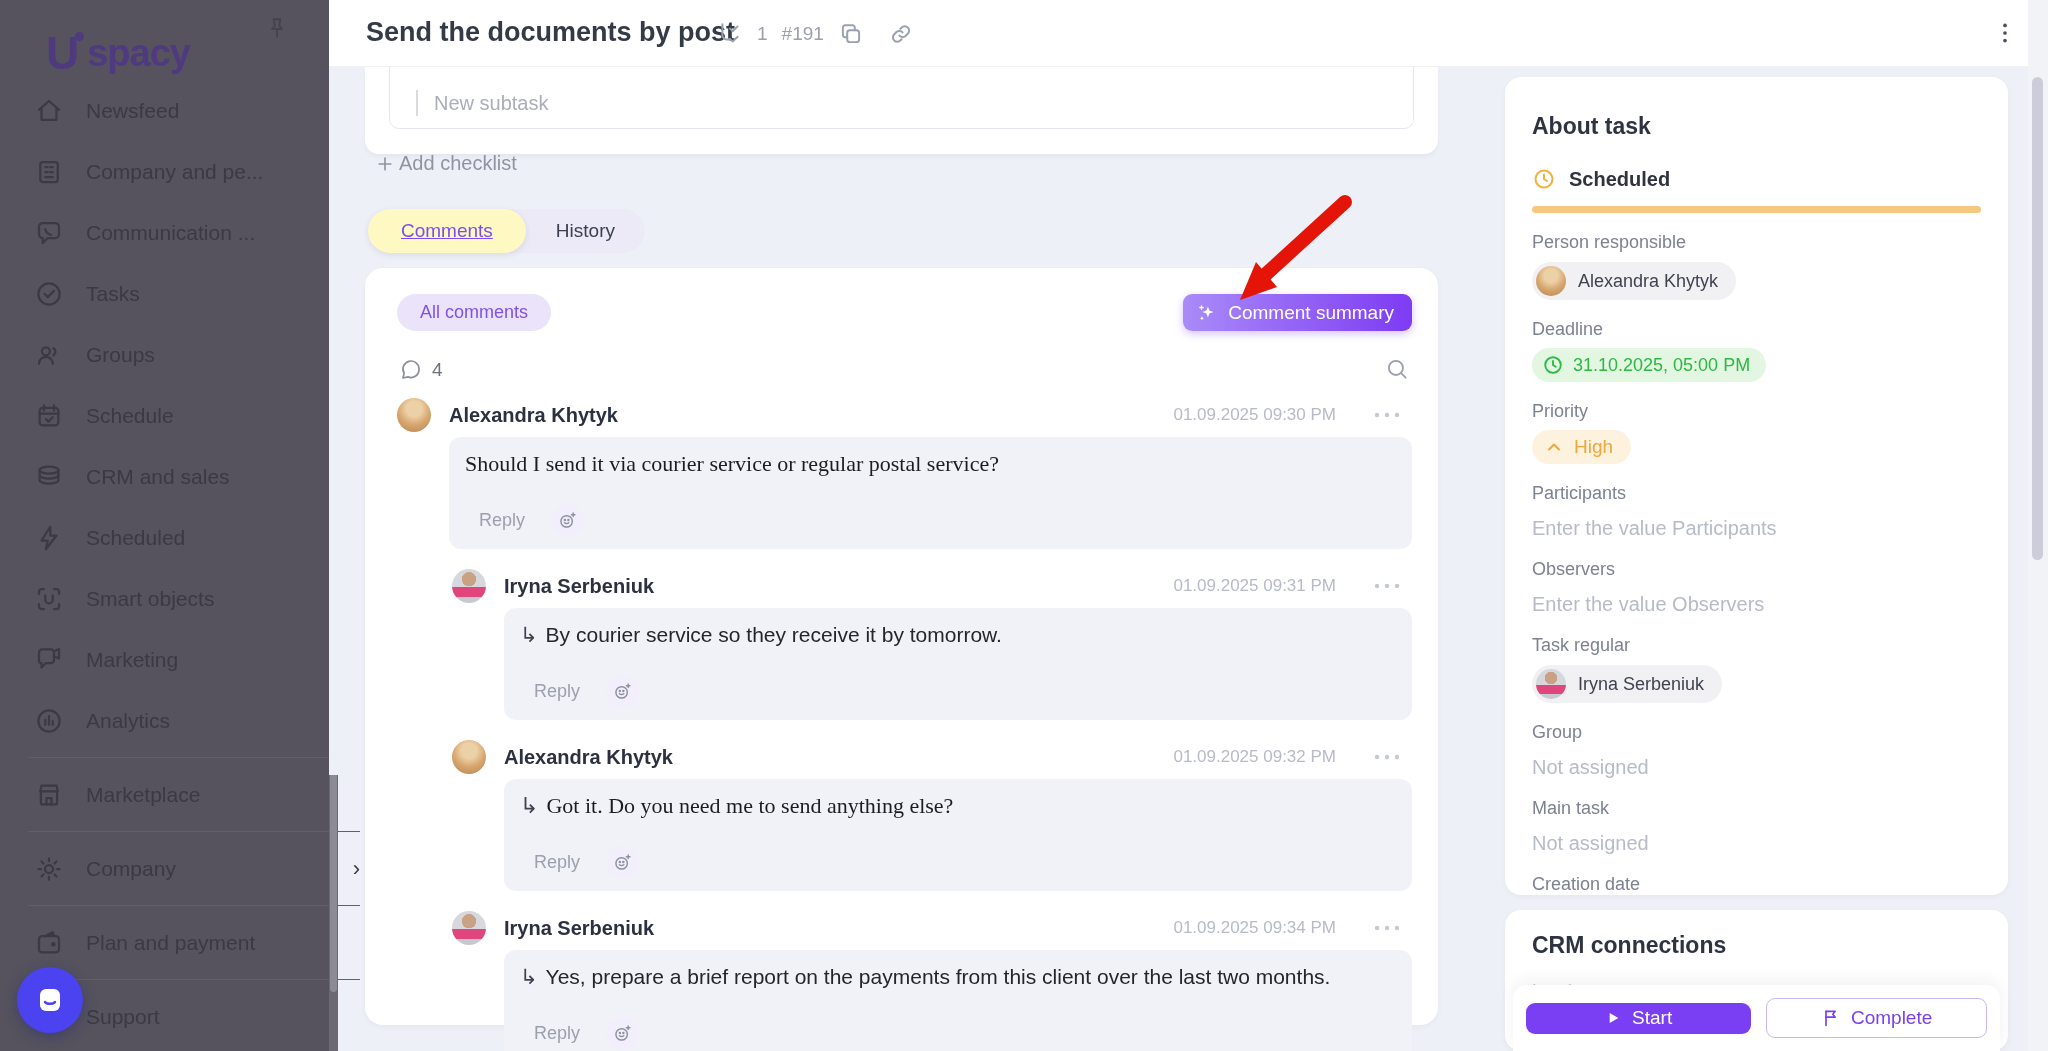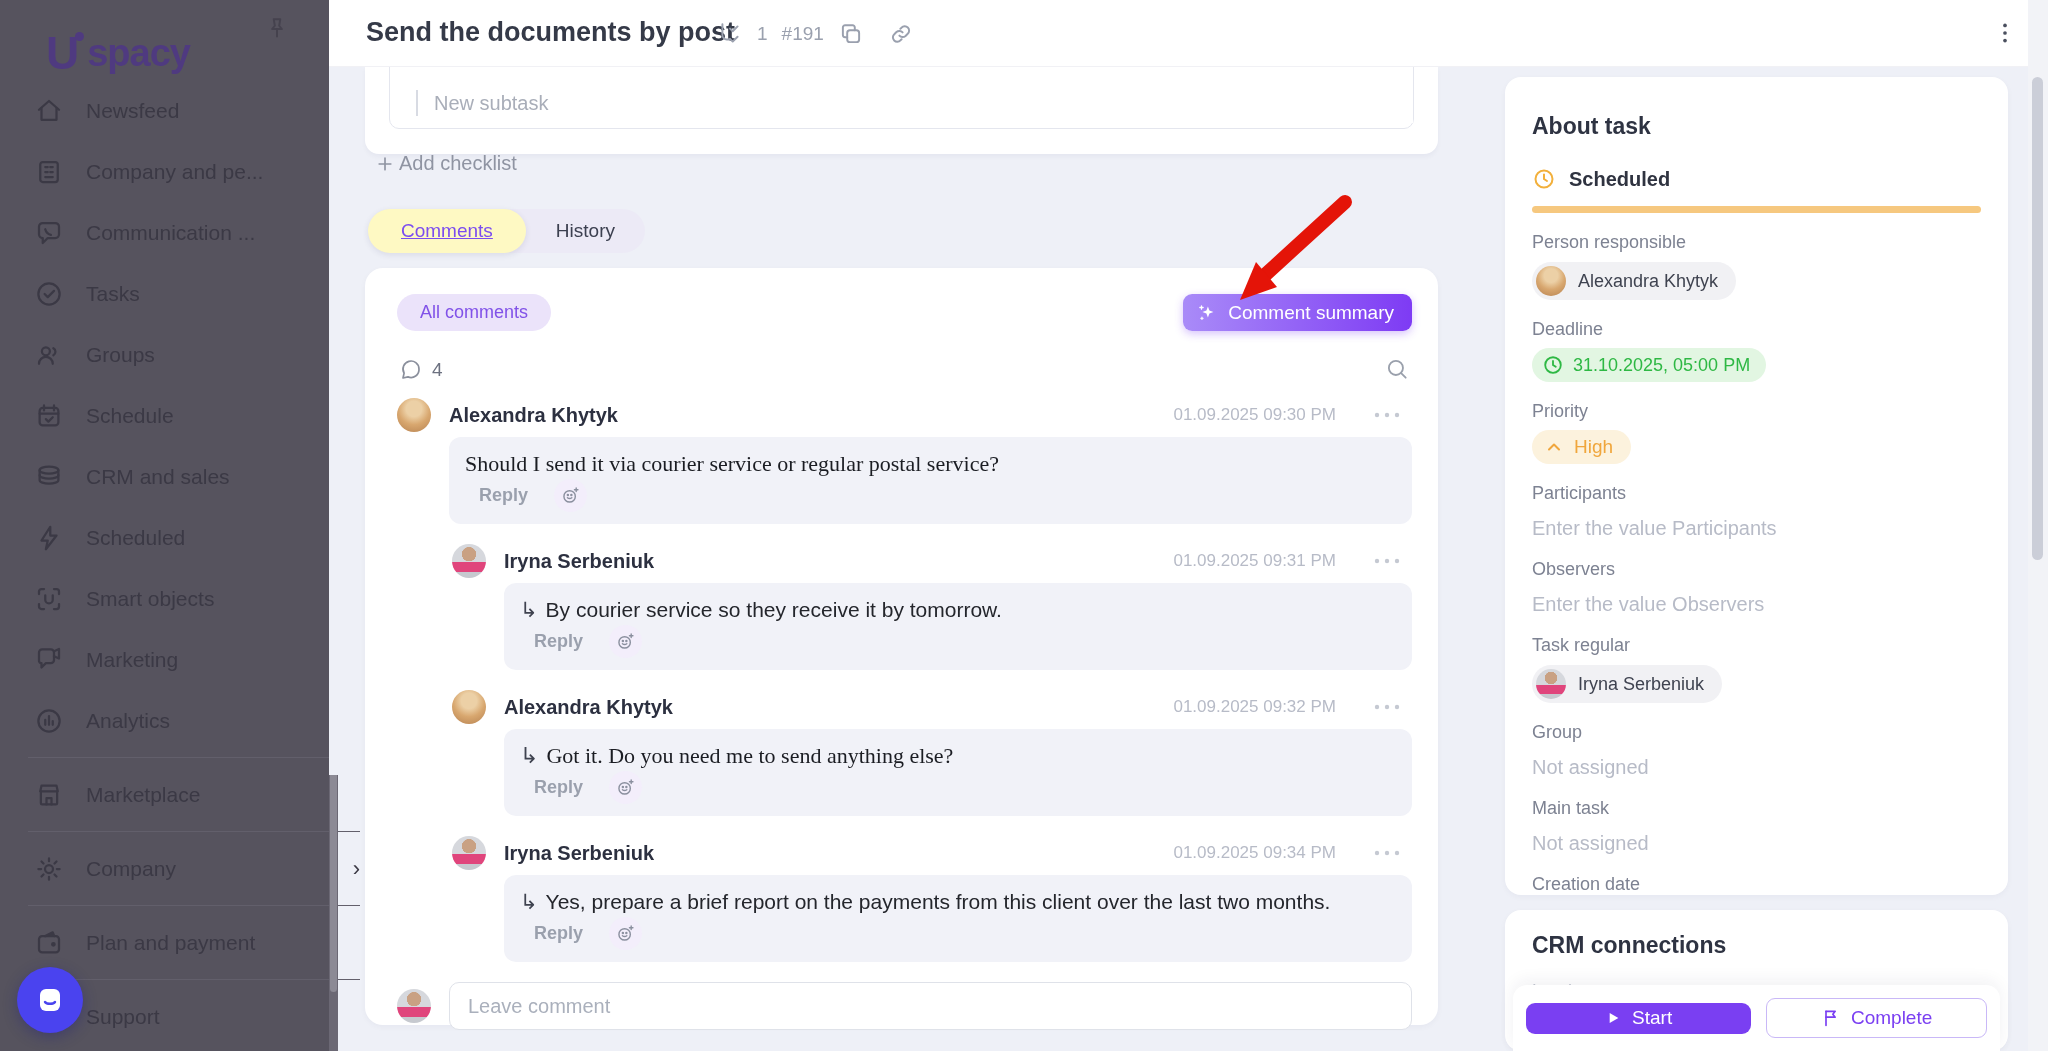--- a/index.html
+++ b/index.html
@@ -98,21 +98,21 @@
                      linear-gradient(180deg,#d6d8dd 0 52%, #e0457c 52% 82%, #c6c9cf 82%); }
   .c-head { position:relative; height:39px; }
   .c-name { font-size:20px; font-weight:600; color:#2c3040; line-height:34px; }
   .c-time { position:absolute; right:76px; top:7px; font-size:17px; color:#b7bbc7; }
   .c-dots { position:absolute; right:10px; top:7px; width:30px; height:20px; color:#c5c9d2; cursor:pointer; }
   .c-bubble { background:#f1f2f8; border-radius:12px; padding:13px 20px 12px 16px; margin-bottom:20px; }
   .c-text { font-size:22px; color:#1b1d23; line-height:28px; }
   .c-text.serif { font-family:"Liberation Serif", serif; }
   .c-text.sans { font-family:"Liberation Sans", sans-serif; font-size:21px; color:#24262c; }
   .r-arrow { color:#3f4350; margin-right:8px; font-family:"Liberation Sans", sans-serif; }
-  .c-actions { display:flex; align-items:center; gap:26px; margin-top:1px; padding-left:14px; height:33px;font-weight:bold; }
+  .c-actions { display:flex; align-items:center; gap:26px; margin-top:26px; padding-left:14px; height:33px; }
   .reply-link { font-size:18px; color:#9aa0ad; cursor:pointer; }
   .emoji-chip { width:33px; height:33px; border-radius:50%; background:#f3eefb; display:flex;
                 align-items:center; justify-content:center; color:#8a8f9e; cursor:pointer; }
   .leave-row { position:relative; padding-left:52px; margin-top:3px; }
   .leave-row .avatar { left:0; top:7px; }
   .leave-input { width:100%; height:48px; border:1.5px solid #dfe2e9; border-radius:10px; padding:0 18px;
                  font-size:20px; color:#3a3f4e; outline:none; font-family:"Liberation Sans", sans-serif; }
   .leave-input::placeholder { color:#aab0bc; }
 
   

